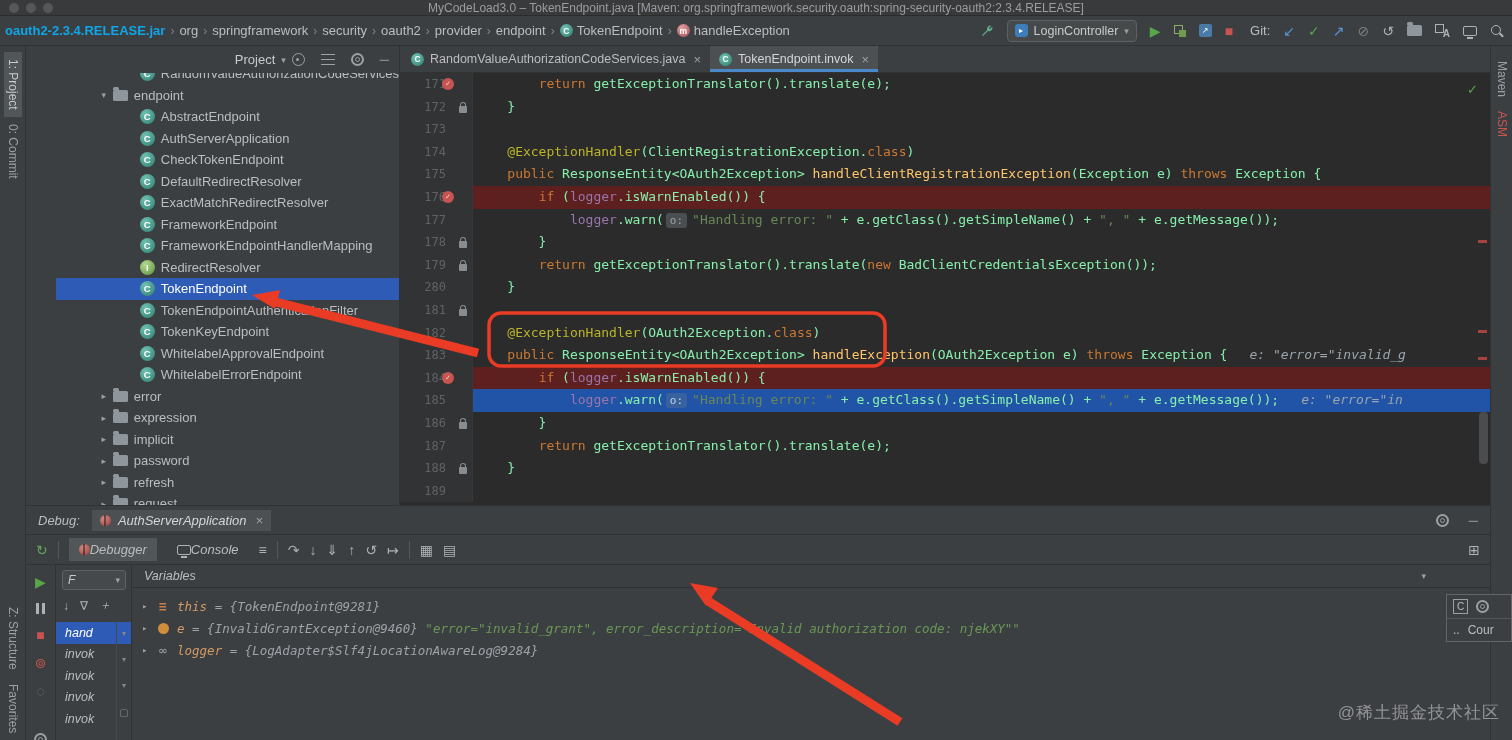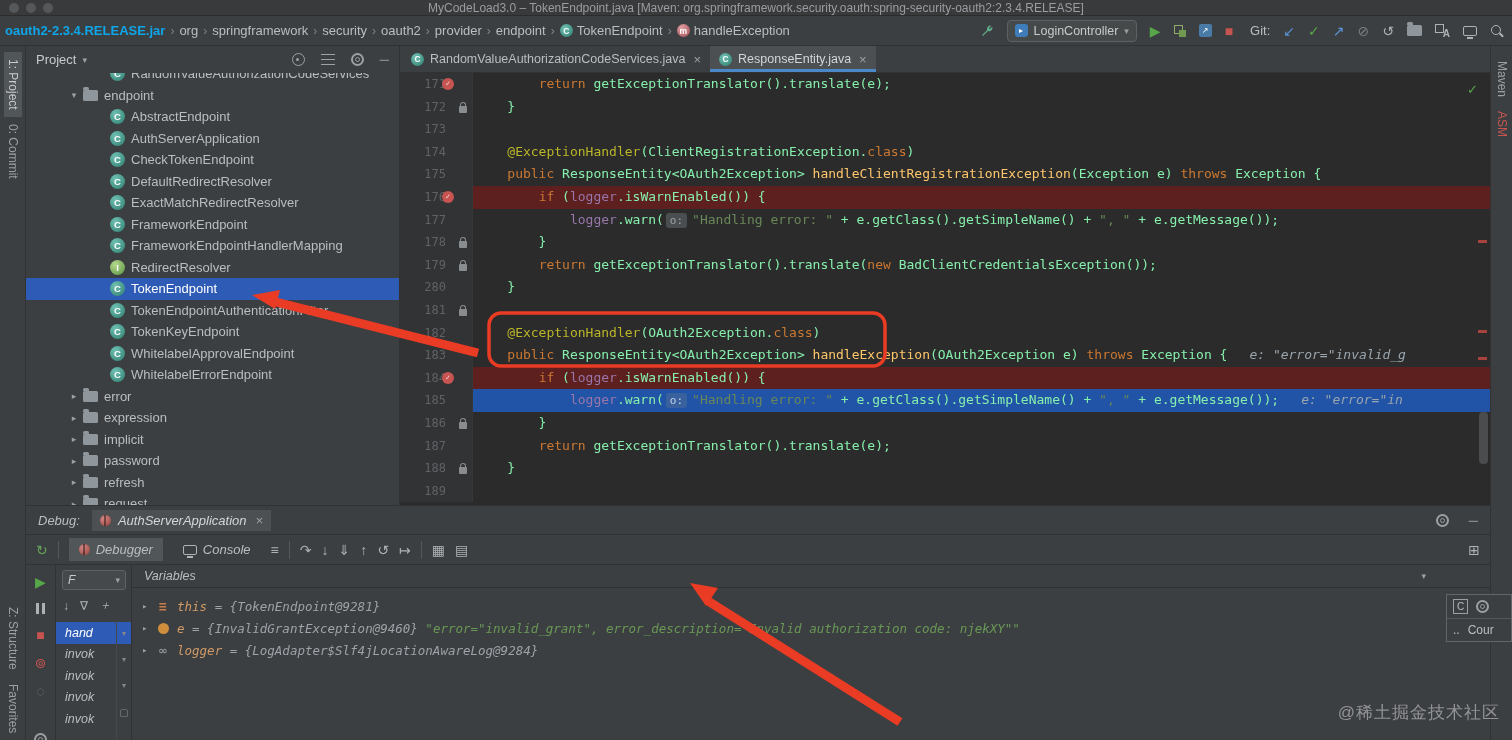--- a/index.html
+++ b/index.html
@@ -51,21 +51,21 @@
   .lstripe{width:26px;background:#3c3f41;border-right:1px solid #323232;display:flex;flex-direction:column;align-items:center;padding:6px 0 0 0;flex:none;overflow:hidden;}
   .rstripe{width:22px;background:#3c3f41;border-left:1px solid #323232;display:flex;flex-direction:column;align-items:center;padding:8px 0 0 0;flex:none;overflow:hidden;}
   .vlabel{writing-mode:vertical-rl;font-size:12px;color:#9da0a3;padding:7px 2px;cursor:pointer;white-space:nowrap;}
   .vlabel.active{background:#515658;color:#c8cacc;}
   .vlabel.red{color:#c75450;}
   .stripe-space{flex:1;}
   .center-col{flex:1;display:flex;flex-direction:column;min-width:0;}
   .upper{height:459px;display:flex;min-height:0;flex:none;}
 
   
-  .project-panel{width:374px;background:#3c3f41;border-right:1px solid #323232;display:flex;flex-direction:column;flex:none;}
+  .project-panel{width:374px;background:#3c3f41;border-right:1px solid #323232;display:flex;flex-direction:column;flex:none;align-items:flex-end;}
   .panel-header{height:27px;display:flex;align-items:center;gap:6px;padding:0 10px;font-size:13px;color:#c8cacc;flex:none;}
   .ph-icons{margin-left:auto;display:flex;align-items:center;gap:16px;}
   .locate-ic{width:13px;height:13px;border:1.6px solid #9da0a3;border-radius:50%;position:relative;display:inline-block;}
   .locate-ic::after{content:'';position:absolute;left:3.5px;top:3.5px;width:3px;height:3px;border-radius:50%;background:#9da0a3;}
   .sliders-ic{width:14px;height:12px;display:inline-flex;flex-direction:column;justify-content:space-between;}
   .sliders-ic i{height:1.8px;background:#9da0a3;display:block;}
   .minus-ic{color:#9da0a3;font-size:13px;}
   .tree{flex:1;overflow:hidden;font-size:13px;position:relative;}
   .trow{height:21.5px;display:flex;align-items:center;white-space:nowrap;cursor:pointer;color:#bbbdc0;}
   .trow.selected{background:#2d5bb5;color:#fff;}
@@ -105,21 +105,21 @@
 
   
   .debug{height:235px;background:#3c3f41;border-top:1px solid #323232;display:flex;flex-direction:column;flex:none;font-style:italic;}
   .dhead{height:29px;display:flex;align-items:center;gap:12px;padding:0 12px 0 12px;border-bottom:1px solid #323232;flex:none;}
   .dhead-label{font-size:13px;color:#bbbdc0;}
   .dtab{display:flex;align-items:center;gap:7px;padding:3px 8px;background:#4c5052;color:#d3d5d7;font-size:13px;cursor:pointer;}
   .debugger-ic{width:11px;height:11px;border-radius:50%;background:radial-gradient(circle at 35% 30%,#d08884,#99403c);position:relative;display:inline-block;}
   .debugger-ic::after{content:'';position:absolute;left:4.5px;top:0;width:1.5px;height:11px;background:rgba(40,20,20,.55);}
   .dhead-right{margin-left:auto;display:flex;align-items:center;gap:20px;}
   .dtoolbar{height:30px;display:flex;align-items:center;gap:10px;padding:0 10px;border-bottom:1px solid #323232;flex:none;}
-  .vtab{display:flex;align-items:center;gap:6px;padding:4px 10px;font-size:13px;color:#bbbdc0;cursor:pointer;}
+  .vtab{display:flex;align-items:center;padding:4px 10px;font-size:13px;color:#bbbdc0;cursor:pointer;}
   .vtab.active{background:#515658;}
   .sep-v{width:1px;height:18px;background:#55585a;}
   .step{font-size:14px;color:#afb1b3;cursor:pointer;}
   .dbody{flex:1;display:flex;min-height:0;}
   .dstrip{width:30px;border-right:1px solid #323232;display:flex;flex-direction:column;align-items:center;padding-top:10px;gap:14px;flex:none;overflow:hidden;}
   .pause-ic{width:9px;height:11px;display:inline-flex;gap:3px;cursor:pointer;}
   .pause-ic i{width:3px;height:11px;background:#afb1b3;}
   .frames{width:76px;border-right:1px solid #323232;display:flex;flex-direction:column;flex:none;position:relative;}
   .fsel{margin:5px 5px 3px 6px;height:20px;border:1px solid #5e6163;border-radius:3px;background:#45494b;display:flex;align-items:center;justify-content:space-between;padding:0 5px;font-size:12px;color:#c8cacc;cursor:pointer;}
   .ficons{display:flex;align-items:center;gap:11px;padding:4px 7px 5px 7px;color:#afb1b3;font-size:12px;}
@@ -368,21 +368,21 @@
 
         <div class="editor">
           <div class="tabs" id="tabs">
               <div class="tab">
                 <span class="cls-ic sm">C</span>
                 <span class="tab-label">RandomValueAuthorizationCodeServices.java</span>
                 <span class="close-x">×</span>
               </div>
               <div class="tab active">
                 <span class="cls-ic sm">C</span>
-                <span class="tab-label">ResponseEntity.java</span>
+                <span class="tab-label">TokenEndpoint.invok</span>
                 <span class="close-x">×</span>
               </div>
             </div>
           <div class="code" id="code">
               <div class="crow">
                 <div class="gutter"><span class="lnum">171</span><span class="bpdot">✓</span></div>
                 <div class="ctext"><span class="tk-p">        </span><span class="tk-k">return</span><span class="tk-p"> getExceptionTranslator().translate(e);</span></div>
               </div>
               <div class="crow">
                 <div class="gutter"><span class="lnum">172</span><span class="lock-ic"></span></div>

